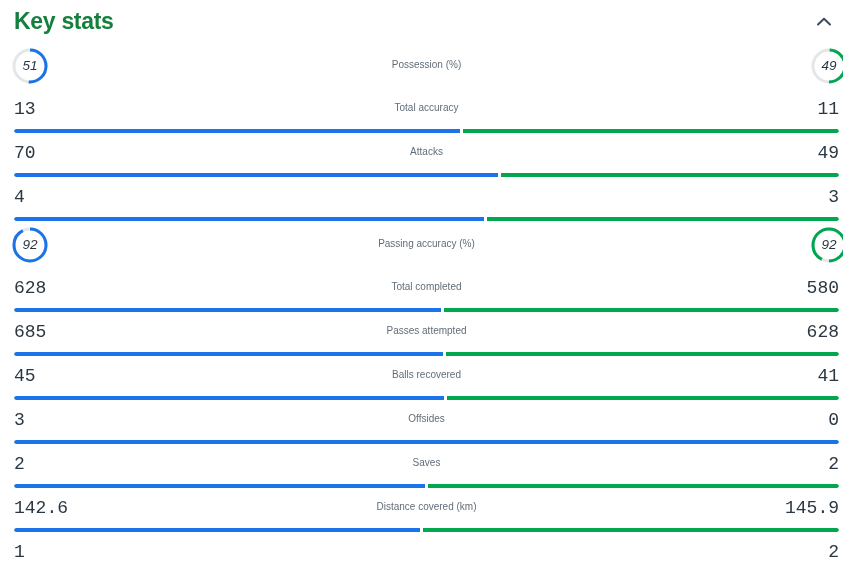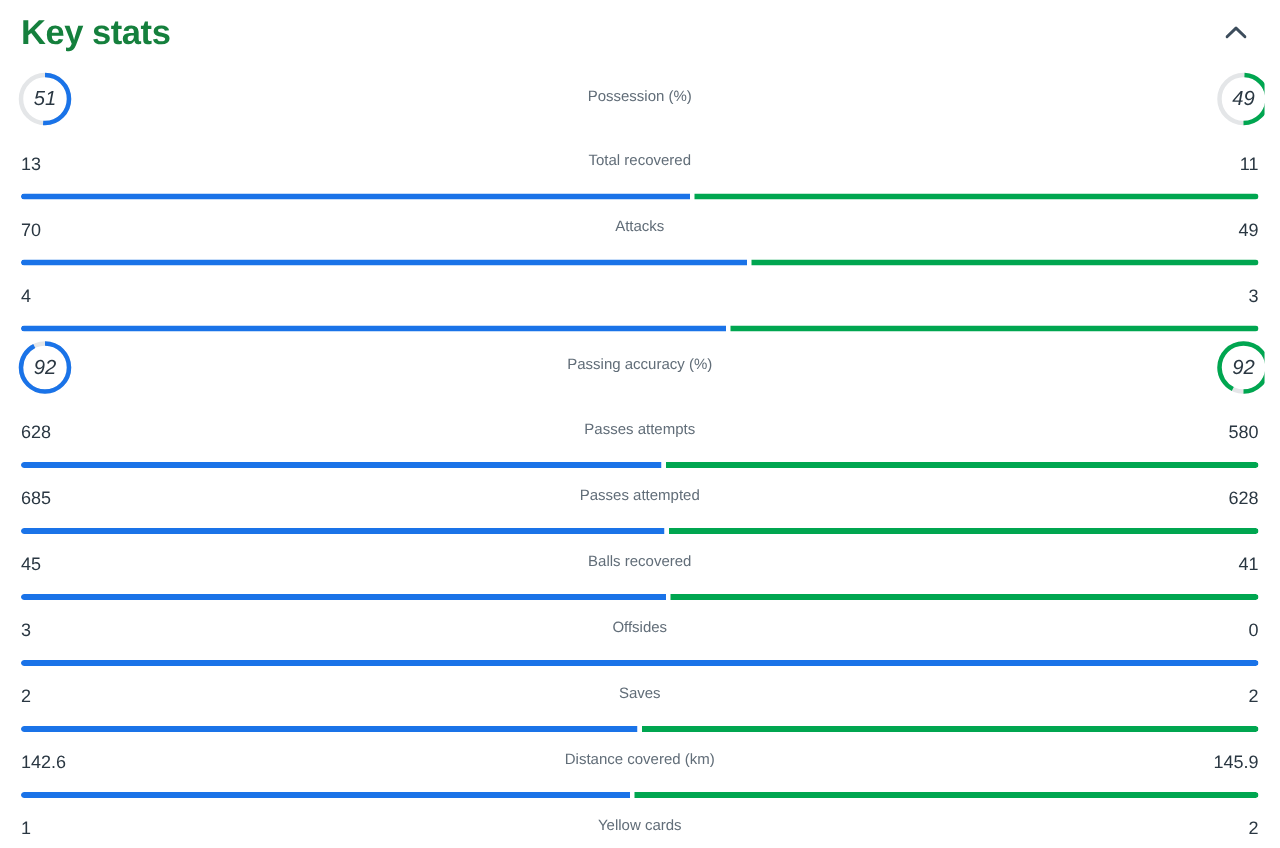--- a/index.html
+++ b/index.html
@@ -48,24 +48,25 @@
     width: 853px;
   }
   .row-values {
     display: flex;
     align-items: center;
     justify-content: space-between;
     padding: 0 14px;
     height: 100%;
   }
   .side-val {
-    font-size: 12px;
+    font-size: 18px;
     color: #2a3742;
     line-height: 1;
     min-width: 52px;
+    font-family: Liberation Mono, monospace;
   }
   .side-val.right { text-align: right; }
   .stat-label {
     position: absolute;
     left: 0;
     right: 0;
     text-align: center;
     font-size: 10px;
     color: #616d78;
     line-height: 1;
@@ -167,21 +168,21 @@
             </div>
           </div>
         </div>
         <div class="stat-label">Possession (%)</div>
       </div>
       <div class="stat-row num-row">
         <div class="row-values">
           <div class="side-val left">13</div>
           <div class="side-val right">11</div>
         </div>
-        <div class="stat-label">Total recovered</div>
+        <div class="stat-label">Total accuracy</div>
       </div>
       <div class="bar-wrap">
         <div class="bar">
           <div class="bar-home" style="width: calc(54.2% - 1.5px);"></div>
           <div class="bar-gap"></div>
           <div class="bar-away" style="flex: 1 1 0%;"></div>
         </div>
       </div>
       <div class="stat-row num-row">
         <div class="row-values">
@@ -229,21 +230,21 @@
             </div>
           </div>
         </div>
         <div class="stat-label">Passing accuracy (%)</div>
       </div>
       <div class="stat-row num-row">
         <div class="row-values">
           <div class="side-val left">628</div>
           <div class="side-val right">580</div>
         </div>
-        <div class="stat-label">Passes attempts</div>
+        <div class="stat-label">Total completed</div>
       </div>
       <div class="bar-wrap">
         <div class="bar">
           <div class="bar-home" style="width: calc(52% - 1.5px);"></div>
           <div class="bar-gap"></div>
           <div class="bar-away" style="flex: 1 1 0%;"></div>
         </div>
       </div>
       <div class="stat-row num-row">
         <div class="row-values">
@@ -311,17 +312,16 @@
           <div class="bar-home" style="width: calc(49.4% - 1.5px);"></div>
           <div class="bar-gap"></div>
           <div class="bar-away" style="flex: 1 1 0%;"></div>
         </div>
       </div>
       <div class="stat-row num-row">
         <div class="row-values">
           <div class="side-val left">1</div>
           <div class="side-val right">2</div>
         </div>
-        <div class="stat-label">Yellow cards</div>
       </div>
     </div>
 
 </div>
 
 </body></html>

